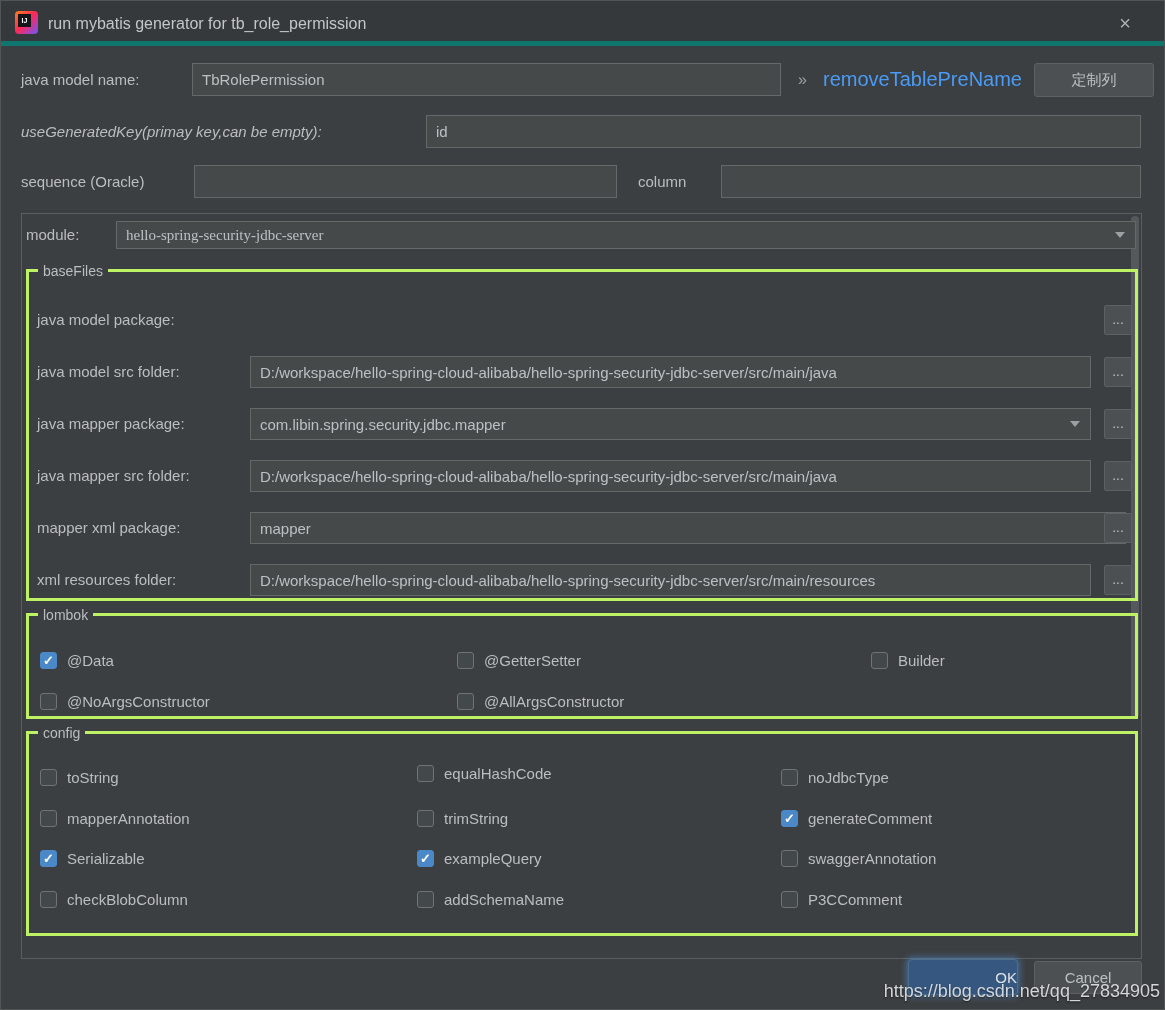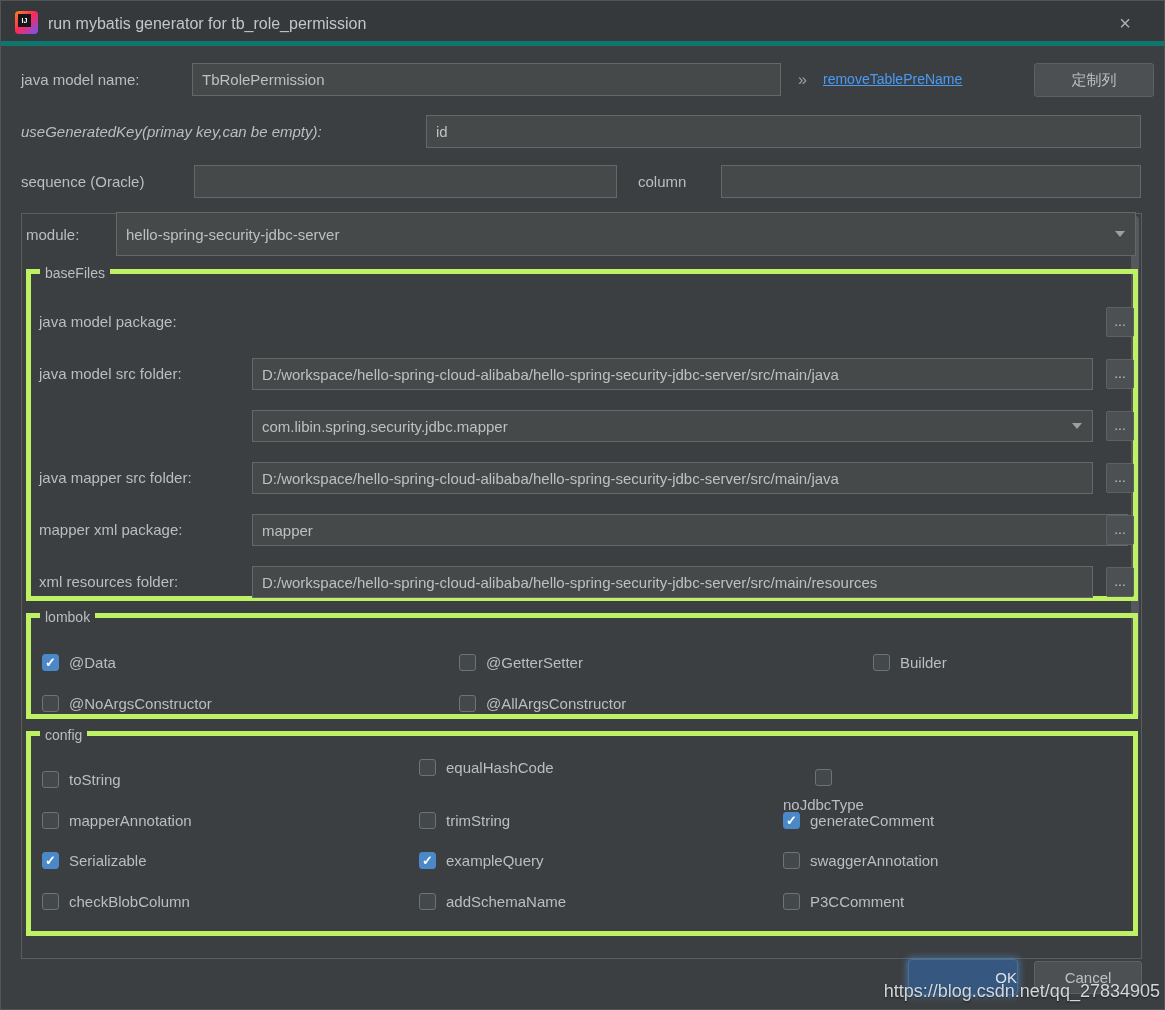--- a/index.html
+++ b/index.html
@@ -31,27 +31,27 @@
   .combo-arrow { position:absolute; right:10px; top:50%; margin-top:-3px; width:0; height:0;
     border-left:5px solid transparent; border-right:5px solid transparent;
     border-top:6px solid #9da0a2; }
   .btn { position:absolute; background:#4c5052; border:1px solid #5e6163; border-radius:3px;
     color:#bdc0c2; font-size:15px; text-align:center; cursor:default;
     font-family:"Liberation Sans", sans-serif; }
   .btn-ok { background:var(--ok-button,#365880); border:1px solid #4c708c; color:#dfe3e6;
     box-shadow:0 0 6px 2px rgba(80,140,210,0.55); border-radius:4px; }
   .browse { position:absolute; width:28px; height:30px; line-height:26px; background:#4c5052;
     border:1px solid #5e6163; border-radius:2px; color:#bdc0c2; text-align:center; font-size:14px; }
-  .link { color:var(--accent-blue,#4a9bf5); font-size:14px; cursor:pointer;text-decoration:underline; }
+  .link { color:var(--accent-blue,#4a9bf5); font-size:20px; cursor:pointer; }
   
   .main-panel { position:absolute; left:20px; top:212px; width:1121px; height:746px;
     border:1px solid #5a5e60; }
   .scroll-thumb { position:absolute; right:2px; top:2px; width:8px; height:502px;
     background:#5d6265; border-radius:4px; opacity:0.75; }
-  .group { position:absolute; border:5px solid #bef264; }
+  .group { position:absolute; border:3px solid #bef264; }
   .group-label { position:absolute; top:-9px; left:9px; background:#3c3f41; padding:0 5px;
     font-size:14px; color:#bbbec0; line-height:17px; }
   
   .checkbox { position:absolute; display:flex; align-items:center; gap:10px; height:20px;
     font-size:15px; color:#bbbec0; cursor:default; }
   .cb-box { width:17px; height:17px; border:1px solid #6f7375; border-radius:3px;
     background:#43494a; position:relative; flex:0 0 auto; }
   .cb-box .check { display:none; position:absolute; left:0; top:0; width:100%; height:100%;
     color:#fff; font-size:13px; line-height:16px; text-align:center; font-weight:bold; }
   .cb-box.checked { background:var(--checkbox-checked,#4a88c7); border-color:var(--checkbox-checked,#4a88c7); }
@@ -86,37 +86,38 @@
   <div class="lbl" style="left:20px; top:164px; line-height:33px;">sequence (Oracle)</div>
   <input class="tfield" style="left: 193px; top: 164px; width: 423px; height: 33px;" value="">
   <div class="lbl" style="left:637px; top:164px; line-height:33px;">column</div>
   <input class="tfield" style="left: 720px; top: 164px; width: 420px; height: 33px;" value="">
 
   <div class="main-panel">
     <div class="scroll-thumb"></div>
   </div>
 
   <div class="lbl" style="left:25px; top:218px; line-height:32px;">module:</div>
-  <div class="combo" style="left:115px; top:211px; width:1020px; height:44px;">
+  <div class="combo" style="left:115px; top:220px; width:1020px; height:28px;font-family:Liberation Serif, serif;">
     <span>hello-spring-security-jdbc-server</span>
     <span class="combo-arrow"></span>
   </div>
 
   <div class="group" style="left:25px; top:268px; width:1112px; height:332px;">
     <div class="group-label">baseFiles</div>
 
     <div class="lbl" style="left:8px; top:32px; line-height:32px;">java model package:</div>
     <div class="browse" style="left:1075px; top:33px;">...</div>
 
     <div class="lbl" style="left:8px; top:84px; line-height:32px;">java model src folder:</div>
     <div class="combo" style="left:221px; top:84px; width:841px; height:32px; padding-right:9px;">
       <span>D:/workspace/hello-spring-cloud-alibaba/hello-spring-security-jdbc-server/src/main/java</span>
     </div>
     <div class="browse" style="left:1075px; top:85px;">...</div>
 
+    <div class="lbl" style="left:8px; top:136px; line-height:32px;">java mapper package:</div>
     <div class="combo" style="left:221px; top:136px; width:841px; height:32px;">
       <span>com.libin.spring.security.jdbc.mapper</span>
       <span class="combo-arrow"></span>
     </div>
     <div class="browse" style="left:1075px; top:137px;">...</div>
 
     <div class="lbl" style="left:8px; top:188px; line-height:32px;">java mapper src folder:</div>
     <div class="combo" style="left:221px; top:188px; width:841px; height:32px; padding-right:9px;">
       <span>D:/workspace/hello-spring-cloud-alibaba/hello-spring-security-jdbc-server/src/main/java</span>
     </div>
@@ -163,25 +164,25 @@
     </div>
   </div>
 
   <div class="group" style="left:25px; top:730px; width:1112px; height:205px;">
     <div class="group-label">config</div>
 
     <div class="checkbox" style="left:11px; top:33px;">
       <span class="cb-box"></span>
       <span>toString</span>
     </div>
-    <div class="checkbox" style="left:388px; top:21px;">
+    <div class="checkbox" style="left:388px; top:29px;">
       <span class="cb-box"></span>
       <span>equalHashCode</span>
     </div>
-    <div class="checkbox" style="left:752px; top:33px;flex-direction:column;">
+    <div class="checkbox" style="left:752px; top:33px;">
       <span class="cb-box"></span>
       <span>noJdbcType</span>
     </div>
 
     <div class="checkbox" style="left:11px; top:74px;">
       <span class="cb-box"></span>
       <span>mapperAnnotation</span>
     </div>
     <div class="checkbox" style="left:388px; top:74px;">
       <span class="cb-box"></span>

